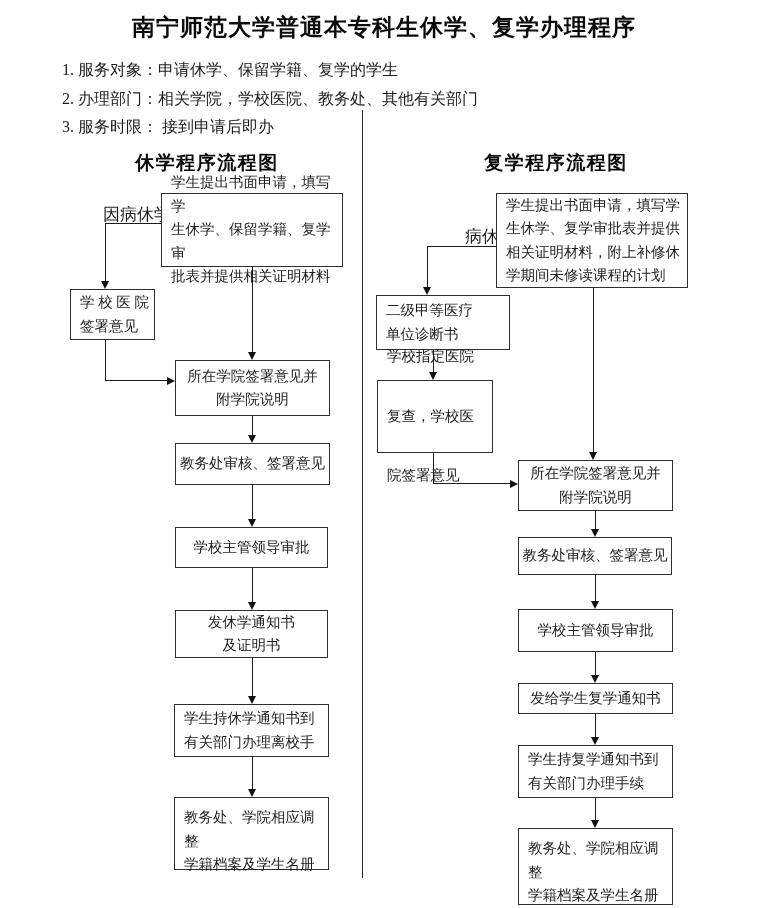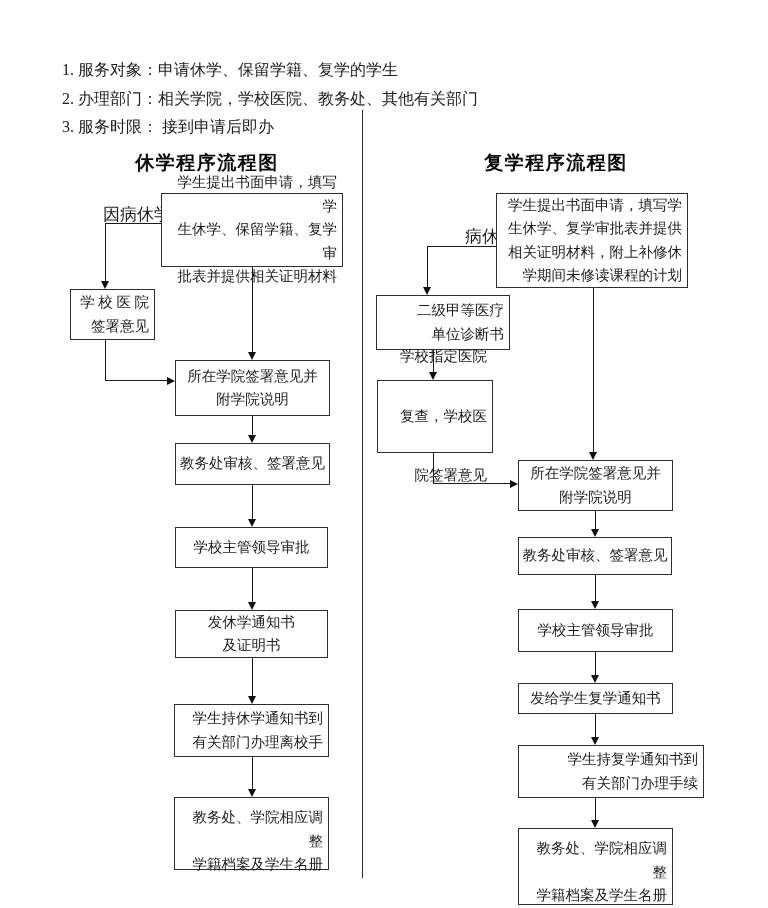--- a/index.html
+++ b/index.html
@@ -29,21 +29,21 @@
   .branch-label { position:absolute; font-size:17px; color:#1c1c1c; white-space:nowrap; }
 
   .fbox {
     position:absolute; box-sizing:border-box;
     border:1px solid #2e2e2e; background:#ffffff;
     font-size:14.5px; line-height:23.5px; color:#1c1c1c;
     display:flex; flex-direction:column; justify-content:center;
   }
   .fbox .ln { display:block; }
   .tc { align-items:center; text-align:left; }
-  .tl { padding-left:9px; padding-right:5px; text-align:right; }
+  .tl { padding-left:9px; padding-right:5px; text-align:left; }
   .tt { justify-content:flex-start; padding-top:8px; }
 
   .hline, .vline { position:absolute; background:#1b1b1b; }
   .hline { height:1.4px; }
   .vline { width:1.4px; }
 
   .arrd {
     position:absolute; width:0; height:0;
     border-left:4.5px solid transparent; border-right:4.5px solid transparent;
     border-top:8px solid #111;
@@ -53,20 +53,21 @@
     border-top:4.5px solid transparent; border-bottom:4.5px solid transparent;
     border-left:8px solid #111;
   }
   .divider { position:absolute; width:1.4px; background:#2a2a2a; }
 </style>
 </head>
 <body>
 
 <div class="page">
 
+  <div class="doc-title">南宁师范大学普通本专科生休学、复学办理程序</div>
   <div class="notes">
     <div class="note-line">1. 服务对象：申请休学、保留学籍、复学的学生</div>
     <div class="note-line">2. 办理部门：相关学院，学校医院、教务处、其他有关部门</div>
     <div class="note-line">3. 服务时限： 接到申请后即办</div>
   </div>
 
   <div class="divider" style="left:362px; top:110px; height:768px;"></div>
 
   <div class="chart-title" style="left:107px; top:150px;text-align:center;">休学程序流程图</div>
 
@@ -195,21 +196,21 @@
   <div class="vline" style="left:595px; top:652px; height:23px;"></div>
   <div class="arrd" style="left:591px; top:675px;"></div>
 
   <div class="fbox tc" style="left:518px; top:683px; width:155px; height:31px;">
     <span class="ln">发给学生复学通知书</span>
   </div>
 
   <div class="vline" style="left:595px; top:714px; height:23px;"></div>
   <div class="arrd" style="left:591px; top:737px;"></div>
 
-  <div class="fbox tl" style="left:518px; top:745px; width:186px; height:53px;">
+  <div class="fbox tl" style="left:518px; top:745px; width:155px; height:53px;">
     <span class="ln">学生持复学通知书到</span>
     <span class="ln">有关部门办理手续</span>
   </div>
 
   <div class="vline" style="left:595px; top:798px; height:22px;"></div>
   <div class="arrd" style="left:591px; top:820px;"></div>
 
   <div class="fbox tl tt" style="left:518px; top:828px; width:155px; height:77px;">
     <span class="ln">教务处、学院相应调整</span>
     <span class="ln">学籍档案及学生名册</span>

